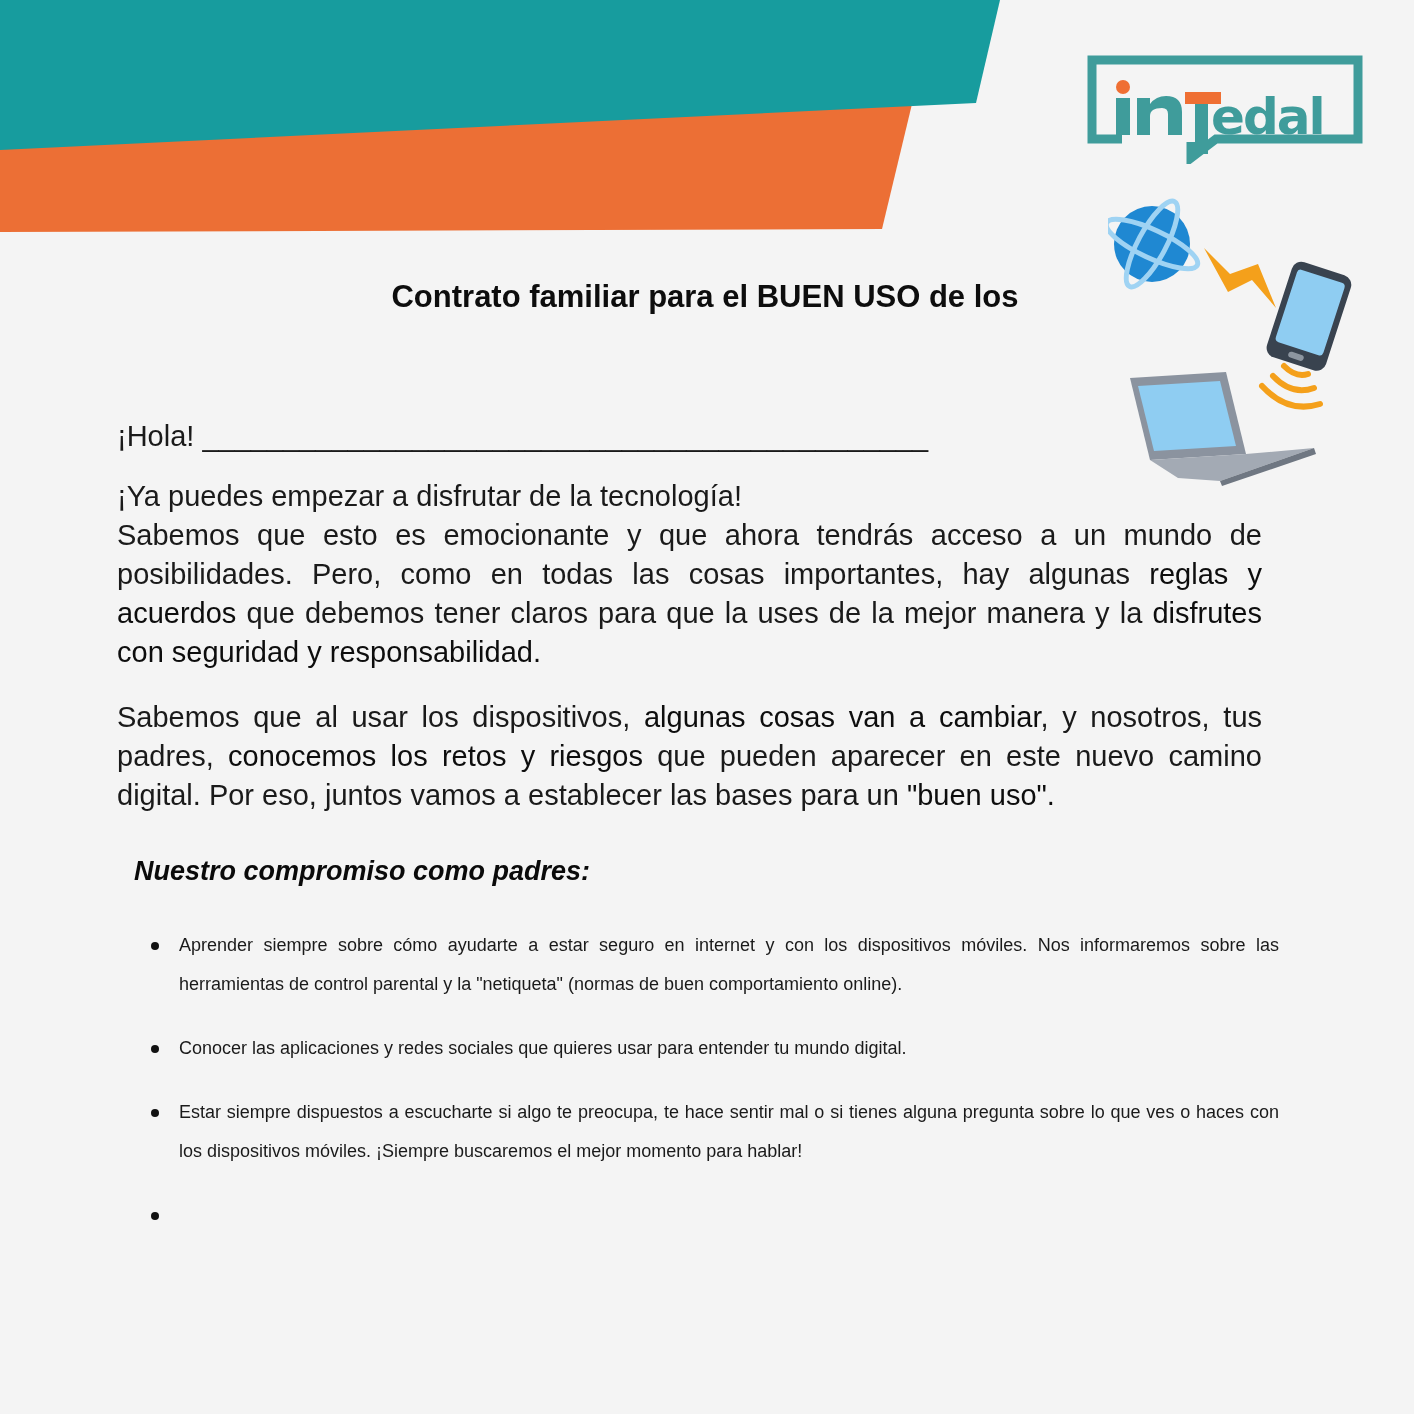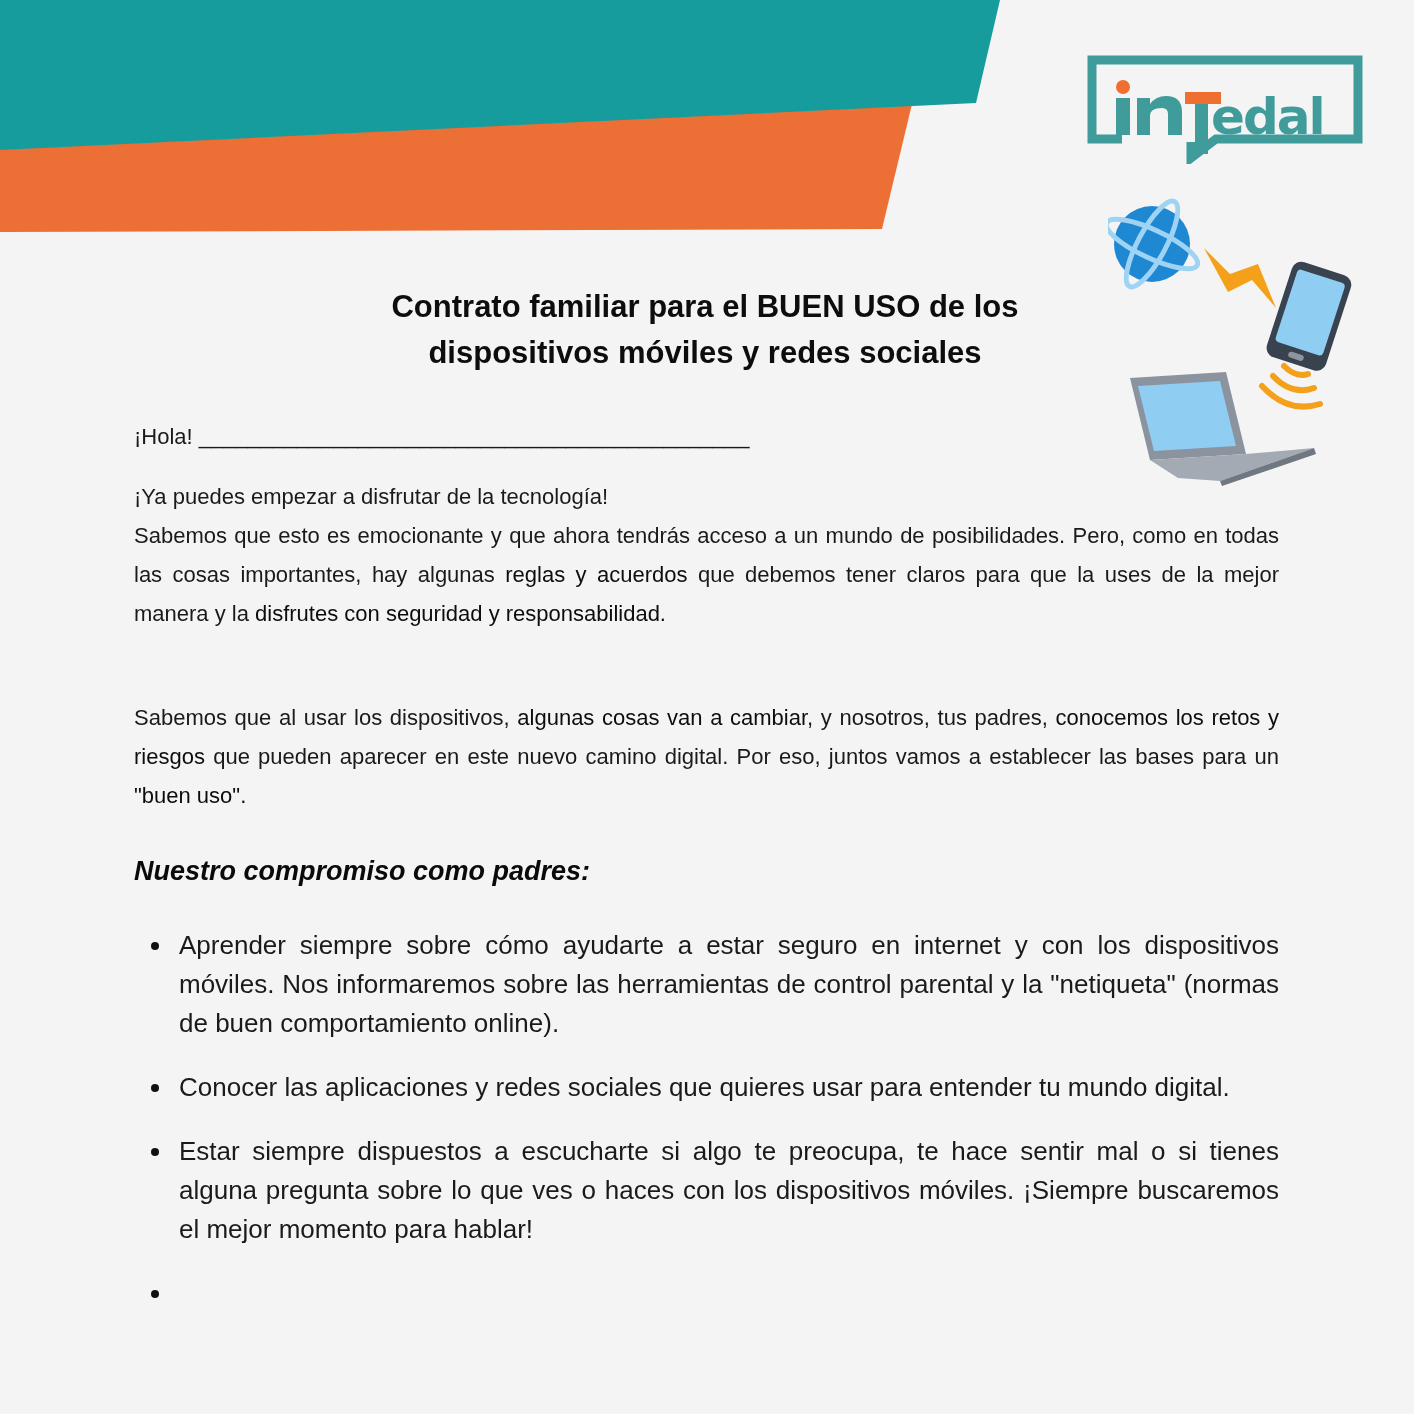--- a/index.html
+++ b/index.html
@@ -1,30 +1,30 @@
 <!DOCTYPE html>
 <html><head>
 <meta charset="utf-8">
 <style>
   html, body { margin:0; padding:0; }
   body { width:1414px; height:1414px; background:#f4f4f4; position:relative; overflow:hidden;
          font-family:"Liberation Sans", sans-serif; color:#111; }
   .banner { position:absolute; left:0; top:0; }
   .logo { position:absolute; left:1086px; top:54px; width:278px; height:110px; }
   .illus { position:absolute; left:1108px; top:196px; width:250px; height:290px; }
-  .title { position:absolute; left:300px; top:284px; width:810px; text-align:center;
+  .title { position:absolute; left:300px; top:274px; width:810px; text-align:center;
            font-weight:bold; font-size:31px; line-height:46px; color:#0d0d0d; }
-  .text { position:absolute; left:134px; width:1145px; font-size:22px; line-height:39px; color:#1a1a1a; }
+  .text { position:absolute; left:117px; width:1145px; font-size:29px; line-height:39px; color:#1a1a1a; }
   .just { text-align:justify; }
   .hola { top:417px; }
   .p1 { top:477px; }
   .p2 { top:698px; }
   .h2 { position:absolute; left:134px; top:856px; font-size:27px; font-weight:bold; font-style:italic; color:#0a0a0a; }
   ul.list { position:absolute; left:134px; top:926px; width:1145px; margin:0; padding:0; list-style:none; }
-  ul.list li { position:relative; padding-left:45px; font-size:26px; line-height:39px; text-align:justify; margin-bottom:25px; color:#1a1a1a; }
+  ul.list li { position:relative; padding-left:45px; font-size:18px; line-height:39px; text-align:justify; margin-bottom:25px; color:#1a1a1a; }
   ul.list li .dot { position:absolute; left:17px; top:16px; width:8px; height:8px; border-radius:50%; background:#111; }
   b { font-weight:normal; color:#0d0d0d; }
 </style>
 </head>
 <body>
 
 <svg class="banner" width="1010" height="240" viewBox="0 0 1010 240">
   <polygon points="0,145 912,104 882,229 0,232" fill="#ec6f35"></polygon>
   <polygon points="0,0 1000,0 976,103 0,150" fill="#179c9e"></polygon>
 </svg>
@@ -69,21 +69,20 @@
   <g>
     <polygon points="22,182 118,176 138,258 42,264" fill="#8b939f"></polygon>
     <polygon points="30,190 112,185 128,250 46,255" fill="#8fcdf2"></polygon>
     <polygon points="42,264 138,258 206,252 112,285 70,282" fill="#a3aab4"></polygon>
     <polygon points="112,285 206,252 208,258 114,290" fill="#6f7782"></polygon>
   </g>
 </svg>
 
 <div class="title">
   <div>Contrato familiar para el BUEN USO de los</div>
-  <div>dispositivos móviles y redes sociales</div>
 </div>
 
 <div class="text hola">
   <span>¡Hola!</span>
   <span>_____________________________________________</span>
 </div>
 
 <div class="text p1">
   <div>¡Ya puedes empezar a disfrutar de la tecnología!</div>
   <div class="just"><span>Sabemos que esto es emocionante y que ahora tendrás acceso a un mundo de posibilidades. Pero, como en todas las cosas importantes, hay algunas </span><b>reglas y acuerdos</b><span> que debemos tener claros para que la uses de la mejor manera y la </span><b>disfrutes con seguridad y responsabilidad.</b></div>

